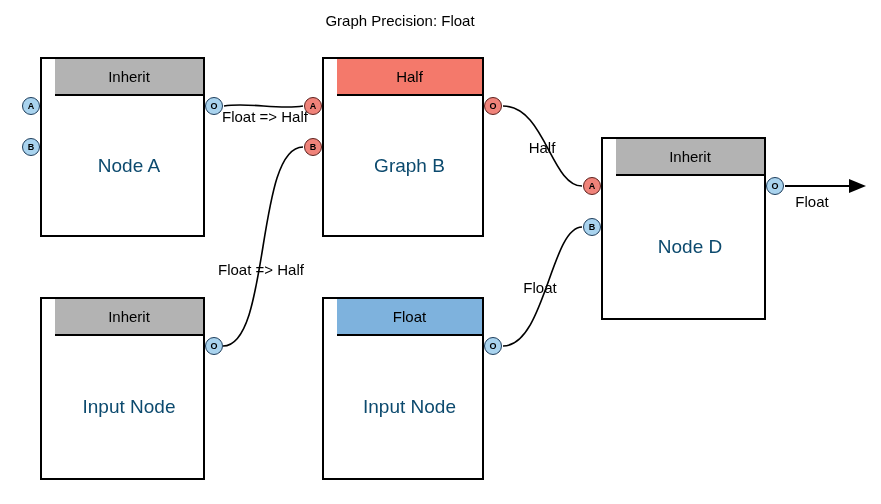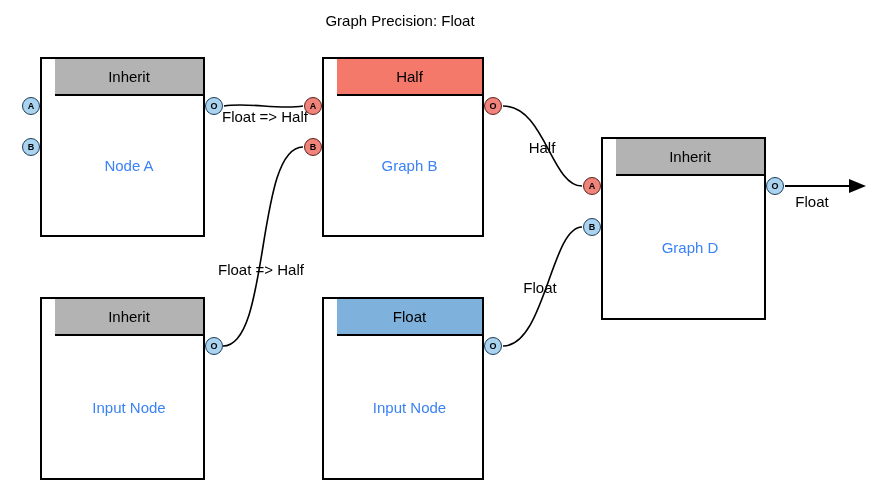--- a/index.html
+++ b/index.html
@@ -45,22 +45,22 @@
     color: #000;
   }
   .node-header.inherit { background: var(--inherit-header, #b3b3b3); }
   .node-header.half    { background: var(--half-header, #f4796b); }
   .node-header.float   { background: var(--float-header, #7eb2dd); }
   .node-body {
     flex: 1;
     display: flex;
     align-items: center;
     justify-content: center;
-    font-size: 15px;
-    color: #3b82f6;
+    font-size: 19px;
+    color: #0c4a6e;
   }
   .port {
     position: absolute;
     width: 18px; height: 18px;
     border-radius: 50%;
     border: 1.5px solid #111;
     display: flex;
     align-items: center;
     justify-content: center;
     font-size: 9px;
@@ -117,21 +117,21 @@
   <div class="node" style="left:322px; top:57px; width:162px; height:180px;">
     <div class="node-header half">Half</div>
     <div class="node-body">Graph B</div>
     <div class="port red pl p1">A</div>
     <div class="port red pl p2">B</div>
     <div class="port red pr p1">O</div>
   </div>
 
   <div class="node" style="left:601px; top:137px; width:165px; height:183px;">
     <div class="node-header inherit">Inherit</div>
-    <div class="node-body">Graph D</div>
+    <div class="node-body">Node D</div>
     <div class="port red pl p1">A</div>
     <div class="port blue pl p2">B</div>
     <div class="port blue pr p1">O</div>
   </div>
 
   <div class="node" style="left:40px; top:297px; width:165px; height:183px;">
     <div class="node-header inherit">Inherit</div>
     <div class="node-body">Input Node</div>
     <div class="port blue pr p1">O</div>
   </div>

